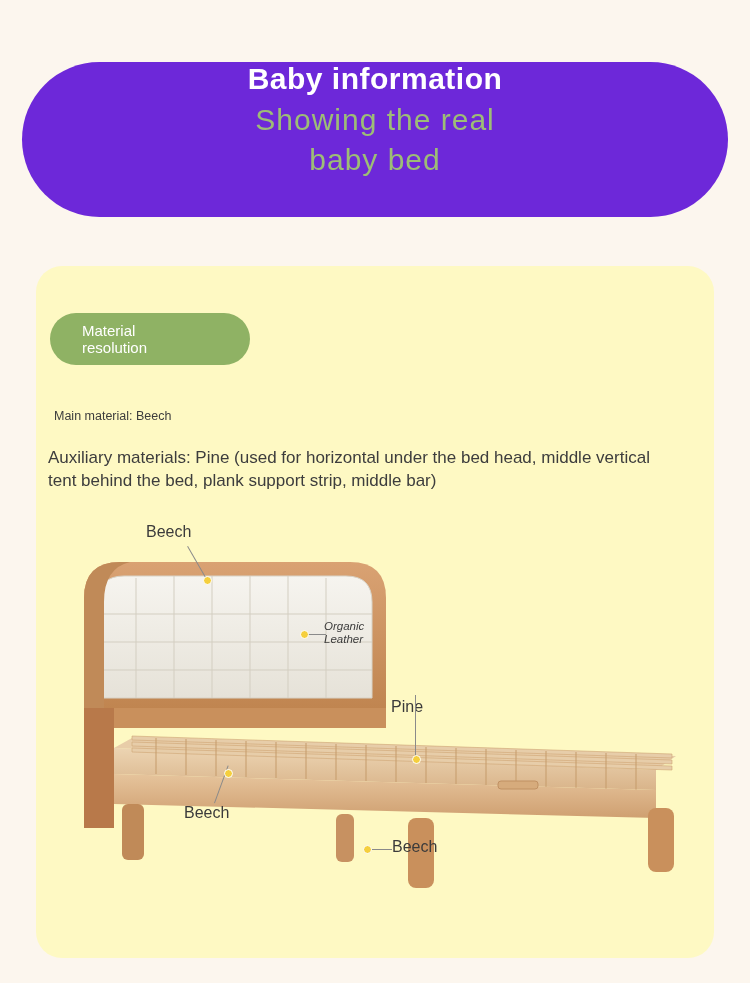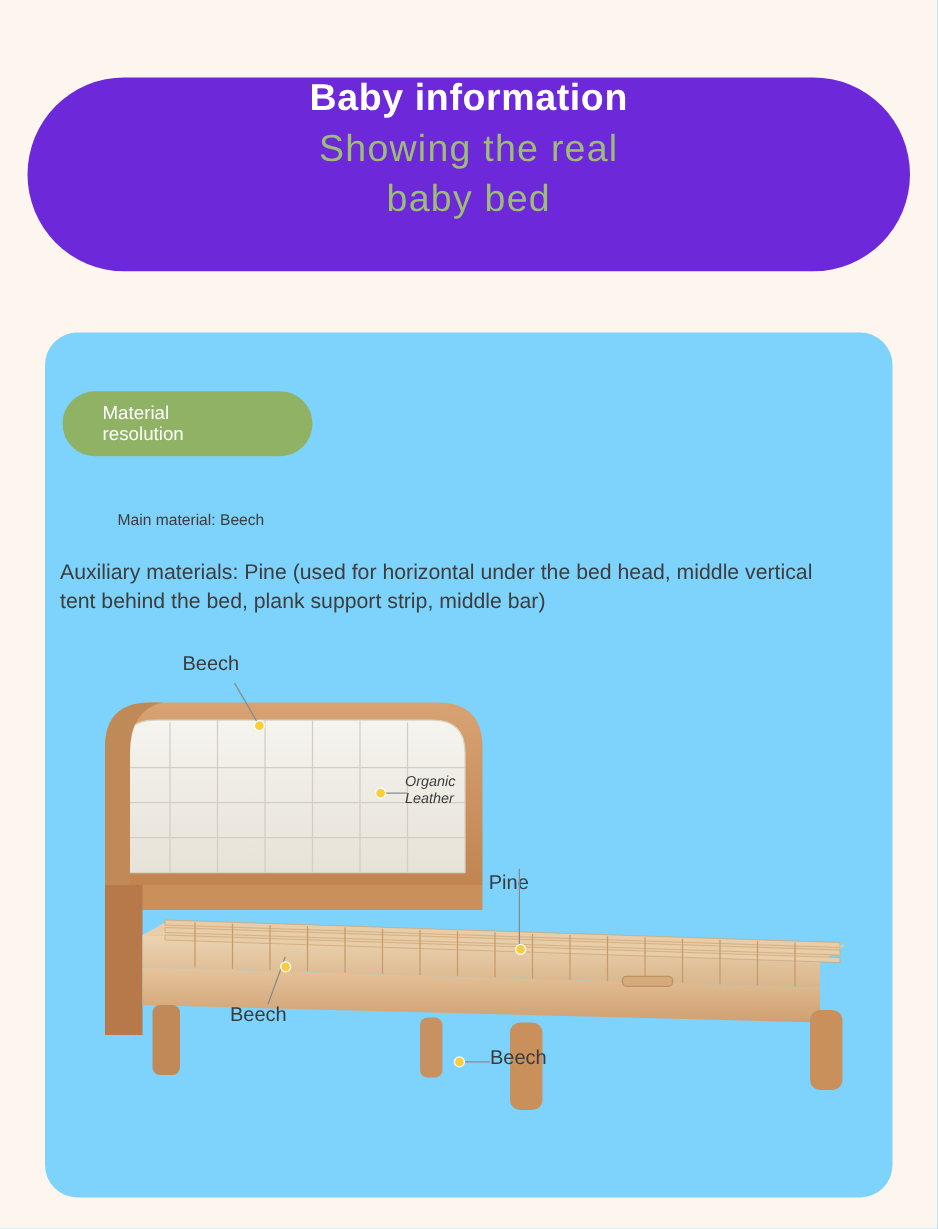--- a/index.html
+++ b/index.html
@@ -53,21 +53,21 @@
     font-weight: bold;
   }
 
   
   .card {
     position: absolute;
     left: 36px;
     top: 266px;
     width: 678px;
     height: 692px;
-    background: #7dd3fc;
+    background: #fef9c3;
     border-radius: 26px;
   }
 
   
   .pill {
     position: absolute;
     left: 14px;
     top: 47px;
     width: 200px;
     height: 52px;
@@ -85,21 +85,20 @@
     white-space: pre-line;
   }
 
   
   .main-material {
     position: absolute;
     left: 18px;
     top: 143px;
     font-size: 12.5px;
     color: #3d3d3d;
-    margin-left: 40px;
   }
   .aux-material {
     position: absolute;
     left: 12px;
     top: 181px;
     width: 604px;
     font-size: 17px;
     color: #3d3d3d;
     line-height: 1.35;
   }

